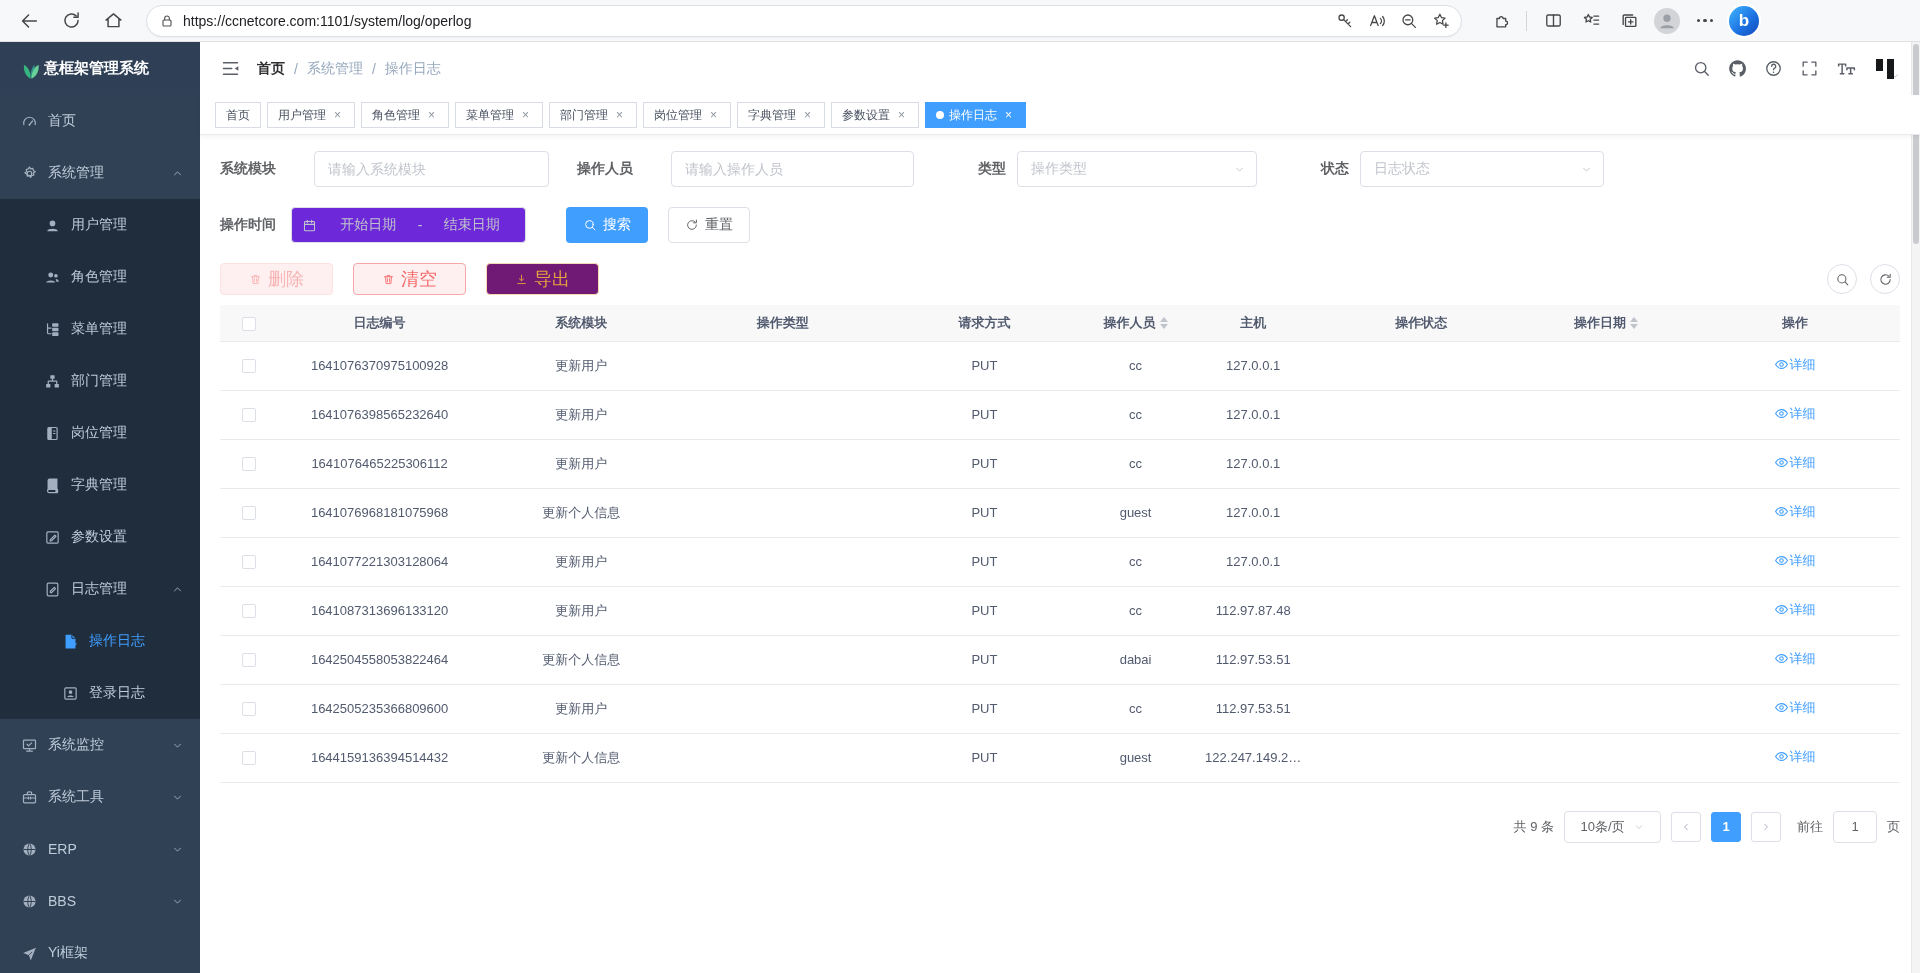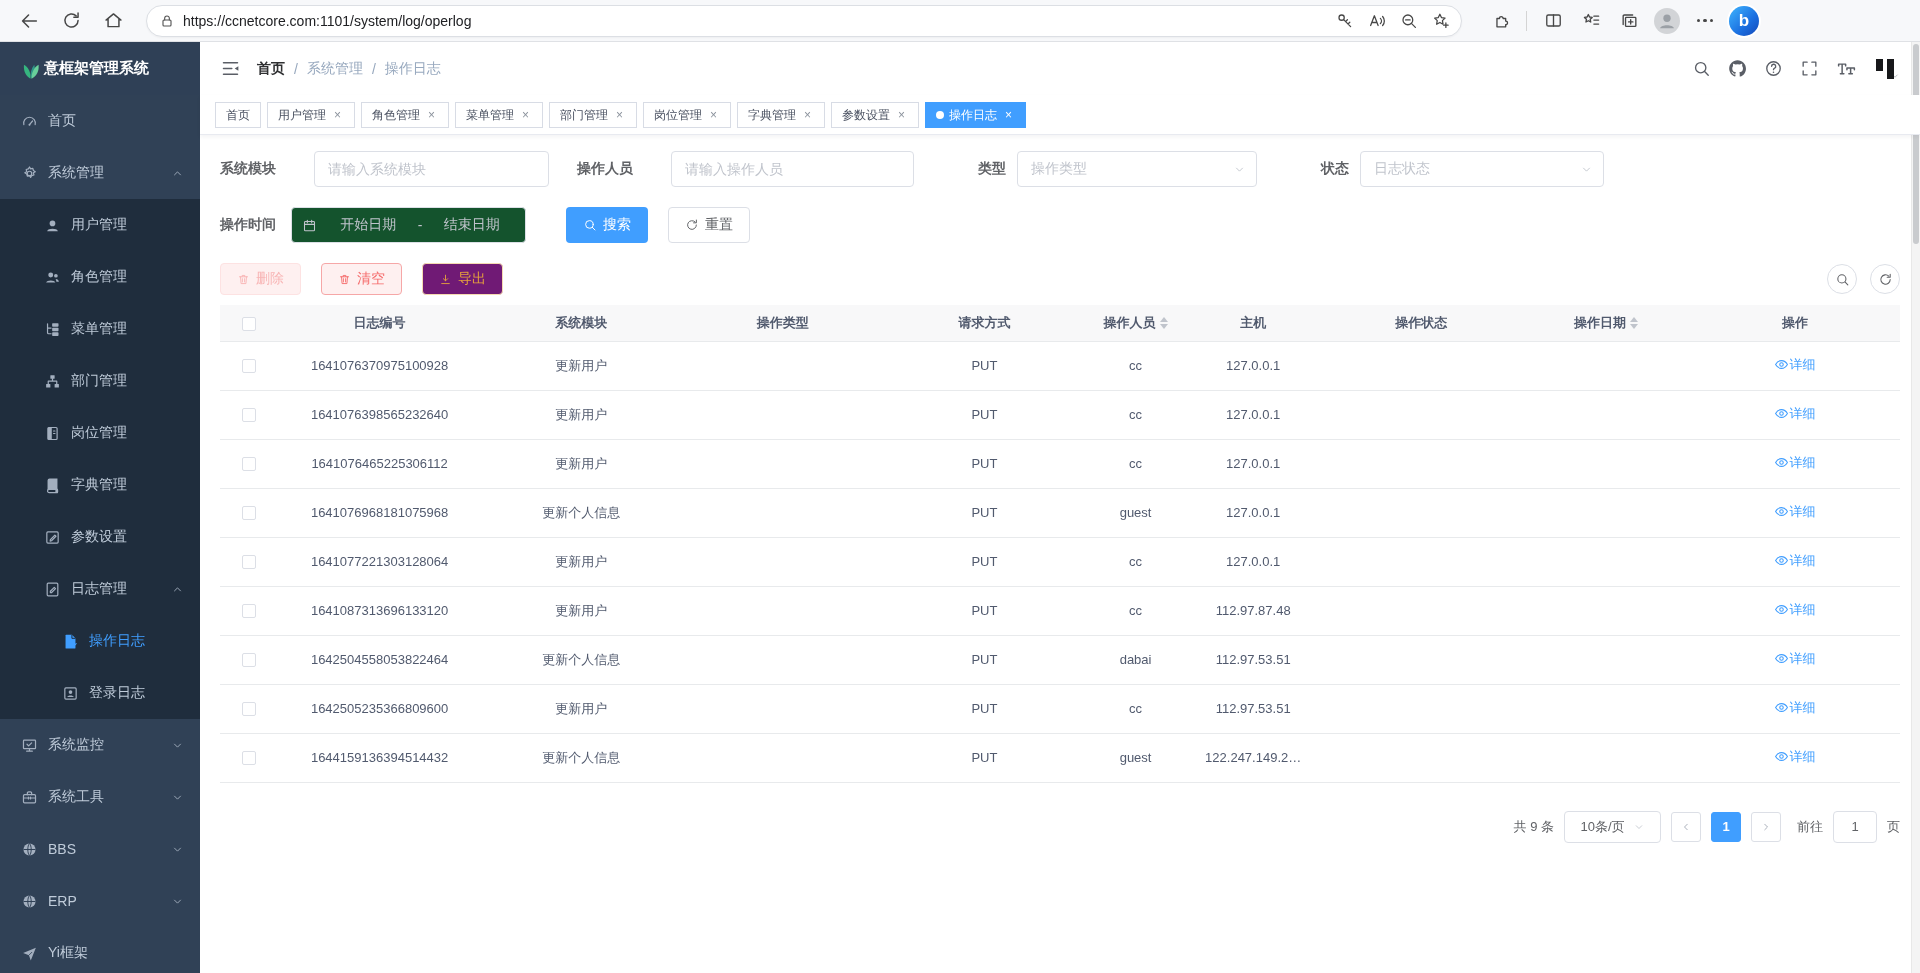--- a/index.html
+++ b/index.html
@@ -83,28 +83,28 @@
   .w62 { width:62px; text-align:left; }
   .w30 { width:30px; }
   .txt-input { height:36px; border:1px solid #dcdfe6; border-radius:4px; font-size:14px;
     color:#606266; padding:0 13px; outline:none; font-family:inherit;margin-left:23px; }
   .txt-input::placeholder { color:#c0c4cc; }
   .sel-box { height:36px; border:1px solid #dcdfe6; border-radius:4px; display:flex;
     align-items:center; padding:0 10px 0 13px; cursor:pointer; background:#fff; }
   .sel-box .ph { flex:1; font-size:14px; color:#c0c4cc; }
   .sel-box .car { color:#c0c4cc; }
   .date-box { width:235px; height:36px; border:1px solid #dcdfe6; border-radius:4px;
-    display:flex; align-items:center; padding:0 10px; color:#c0c4cc; font-size:14px; background:#14532d; cursor:pointer; }
+    display:flex; align-items:center; padding:0 10px; color:#c0c4cc; font-size:14px; background:#6d28d9; cursor:pointer; }
   .date-box .cal { color:#c0c4cc; margin-right:8px; }
   .date-box span { text-align:center; }
   .btn { height:36px; border-radius:4px; font-size:14px; display:inline-flex; align-items:center;
     gap:6px; padding:0 16px; cursor:pointer; border:1px solid transparent; font-family:inherit; }
   .btn-primary { background:#409eff; color:#fff; }
   .btn-plain { background:#fff; border-color:#dcdfe6; color:#606266; }
-  .btn-sm { height:32px; font-size:14px; padding:0 16px; }
+  .btn-sm { height:32px; font-size:18px; padding:0 28px; }
   .btn-del { background:#fef0f0; border-color:#fde2e2; color:#f8b4b4; cursor:not-allowed; }
   .btn-clear { background:#fef0f0; border-color:#f6a7a7; color:#f56c6c; }
   .btn-export { background:#701a75; border-color:#f5dab1; color:#e6a23c; }
   .toolbar-row { display:flex; align-items:center; gap:20px; margin-top:10px; }
   .circle-btn { width:30px; height:30px; border-radius:50%; border:1px solid #dcdfe6; background:#fff;
     color:#606266; display:flex; align-items:center; justify-content:center; cursor:pointer; }
   .right-tools { margin-left:auto; display:flex; gap:13px; }
 
   
   table.log { width:100%; border-collapse:collapse; margin-top:10px; table-layout:fixed; }
@@ -500,30 +500,30 @@
         </svg>
       <span>系统工具</span>
       <svg class="ic chev" width="13" height="13">
           <use href="#i-chevdown"></use>
         </svg>
     </div>
     <div class="menu-item lv1">
       <svg class="ic mi" width="17" height="17">
           <use href="#i-globe"></use>
         </svg>
-      <span>BBS</span>
+      <span>ERP</span>
       <svg class="ic chev" width="13" height="13">
           <use href="#i-chevdown"></use>
         </svg>
     </div>
     <div class="menu-item lv1">
       <svg class="ic mi" width="17" height="17">
           <use href="#i-globe"></use>
         </svg>
-      <span>ERP</span>
+      <span>BBS</span>
       <svg class="ic chev" width="13" height="13">
           <use href="#i-chevdown"></use>
         </svg>
     </div>
     <div class="menu-item lv1">
       <svg class="ic mi" width="17" height="17">
           <use href="#i-send"></use>
         </svg>
       <span>Yi框架</span>
     </div>

